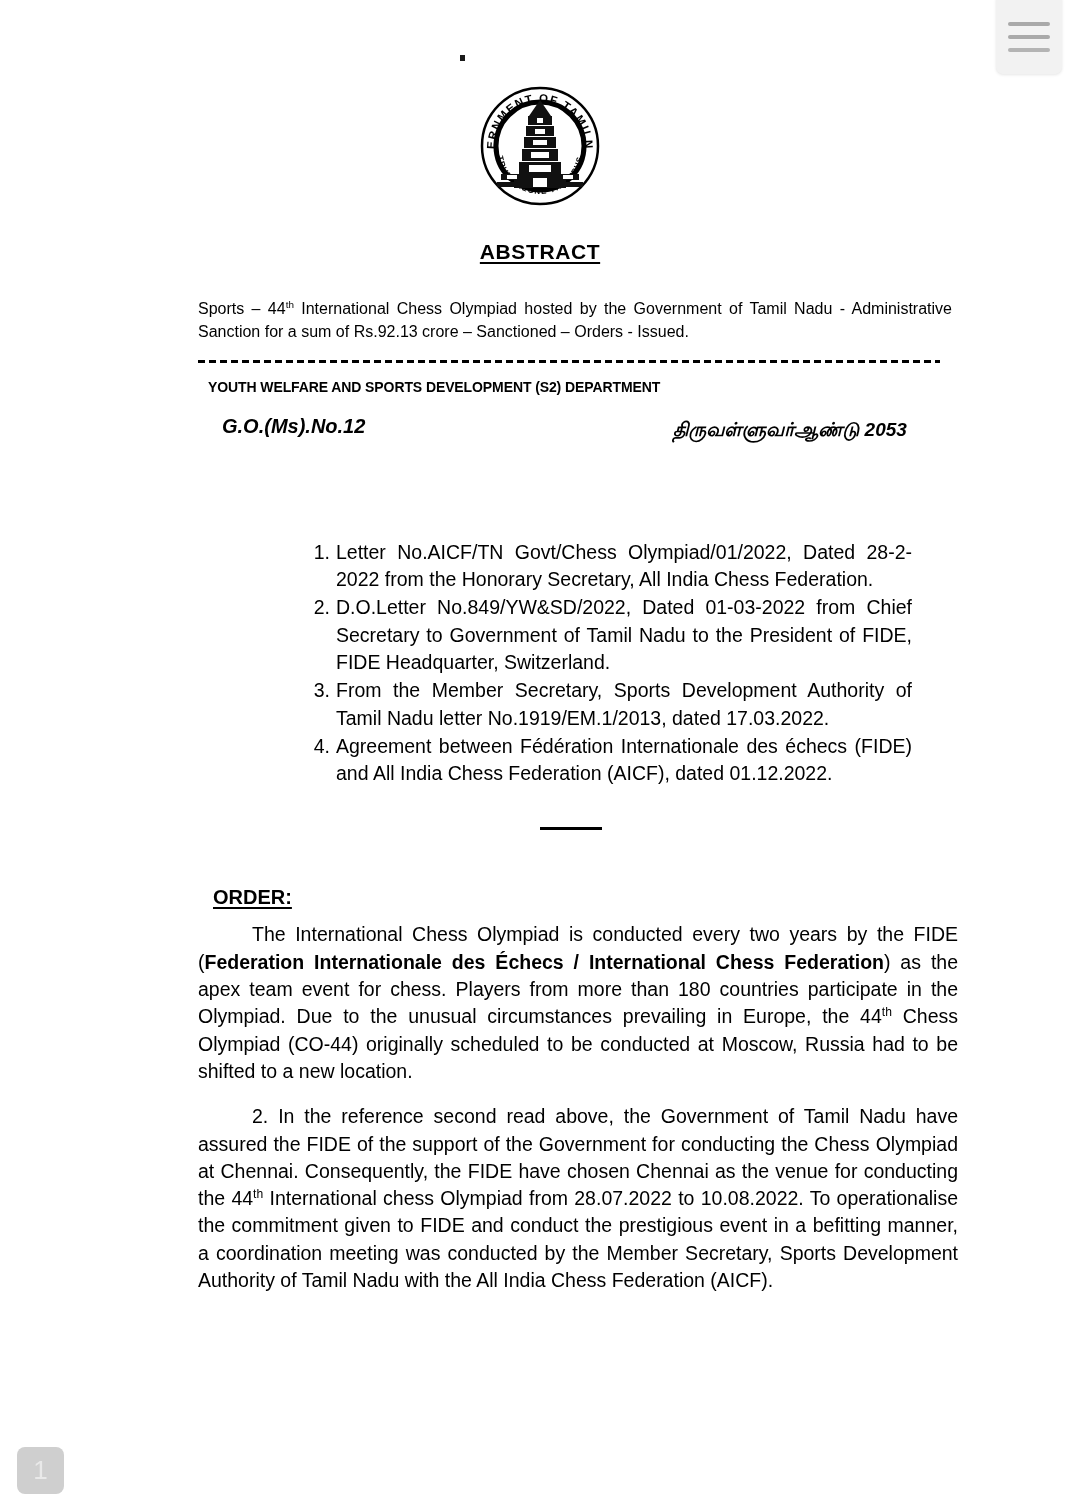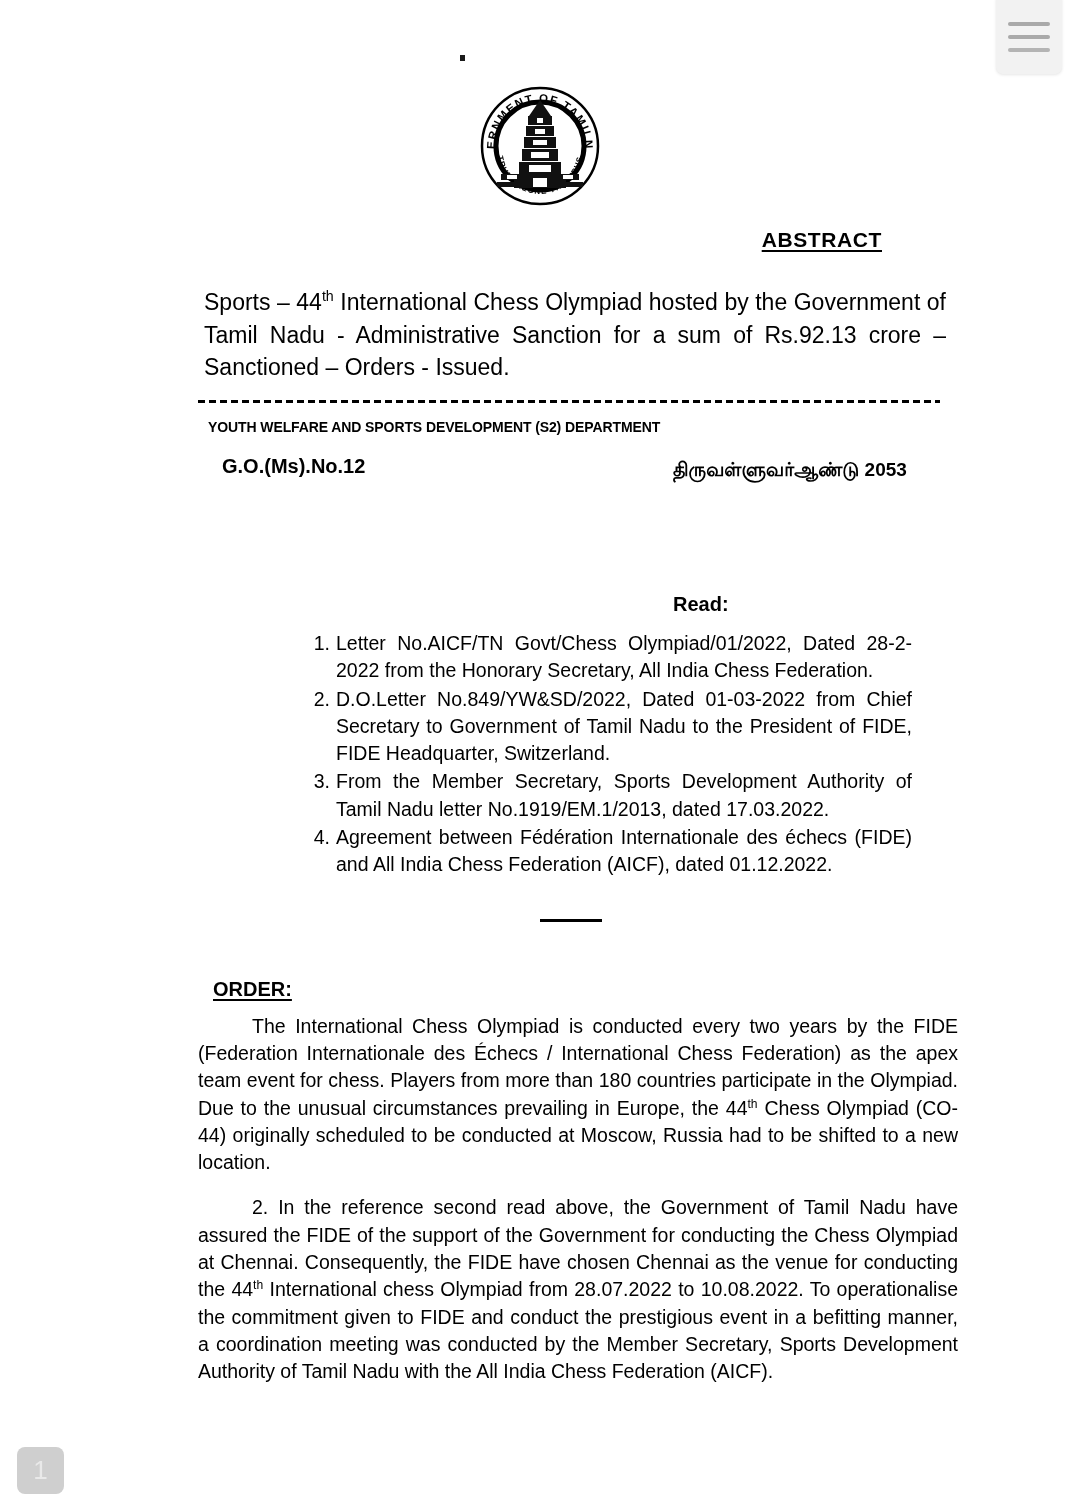--- a/index.html
+++ b/index.html
@@ -87,36 +87,36 @@
   
   #content {
     position: absolute;
     left: 0;
     top: 228px;
     width: 100%;
     padding: 0 100px 0 198px;
   }
 
   .abstract-title {
-    text-align: right;
+    text-align: center;
     font-size: 21px;
     font-weight: bold;
     letter-spacing: 0.6px;
     text-decoration: underline;
     text-underline-offset: 3px;
-    margin: 0 0 34px 0;
+    margin: 12px 0 34px 0;
     padding-right: 98px;
   }
 
   .abstract-body {
-    font-size: 23px;
+    font-size: 16px;
     line-height: 1.42;
     text-align: justify;
     text-justify: inter-word;
-    margin: 6px;
+    margin: 0;
     padding-right: 28px;
   }
   .abstract-body sup { font-size: 0.62em; vertical-align: super; }
 
   .rule-dashed {
     margin: 14px 0 0 0;
     height: 5px;
     background-image: repeating-linear-gradient(
       to right, #000 0 7px, transparent 7px 11px);
     background-position: 0 2px;
@@ -131,20 +131,21 @@
     letter-spacing: -0.1px;
     margin: 16px 0 0 10px;
     white-space: nowrap;
   }
 
   
   .go-row {
     margin-top: 20px;
     position: relative;
     min-height: 110px;
+    font-style: italic;
   }
   .go-number {
     position: absolute;
     left: 24px;
     top: 0;
     font-size: 20px;
     font-weight: bold;
   }
   .date-block {
     position: absolute;
@@ -210,21 +211,21 @@
     font-size: 19.5px;
     line-height: 1.40;
     text-align: justify;
     text-justify: inter-word;
     margin: 12px 0 0 0;
     padding-right: 22px;
   }
   .order-para.p2 { margin-top: 18px; }
   .order-para .indent { display: inline-block; width: 54px; }
   .order-para sup { font-size: 0.62em; vertical-align: super; }
-  .order-para b { font-weight: normal; }
+  .order-para b { font-weight: bold; }
 </style>
 </head>
 <body>
 
 <div id="sheet">
 
   <div class="speck"></div>
 
   <div id="emblem-wrap">
     <svg id="emblem" width="126" height="134" viewBox="0 0 126 134">
@@ -275,21 +276,20 @@
 
     <div class="dept-line">YOUTH WELFARE AND SPORTS DEVELOPMENT (S2) DEPARTMENT</div>
 
     <div class="go-row">
       <div class="go-number">G.O.(Ms).No.12</div>
       <div class="date-block">
         <div class="tamil">திருவள்ளுவர்ஆண்டு  2053</div>
       </div>
     </div>
 
-    <div class="read-label">Read:</div>
 
     <ol class="read-list">
       <li><span class="num">1.</span><span>Letter No.AICF/TN Govt/Chess Olympiad/01/2022, Dated 28-2-2022 from the Honorary Secretary, All India Chess Federation.</span></li>
       <li><span class="num">2.</span><span>D.O.Letter No.849/YW&amp;SD/2022, Dated 01-03-2022 from Chief Secretary to Government of Tamil Nadu to the President of FIDE, FIDE Headquarter, Switzerland.</span></li>
       <li><span class="num">3.</span><span>From the Member Secretary, Sports Development Authority of Tamil Nadu letter No.1919/EM.1/2013, dated 17.03.2022.</span></li>
       <li><span class="num">4.</span><span>Agreement between Fédération Internationale des échecs (FIDE) and All India Chess Federation (AICF), dated 01.12.2022.</span></li>
     </ol>
 
     <div class="short-rule"></div>
 

